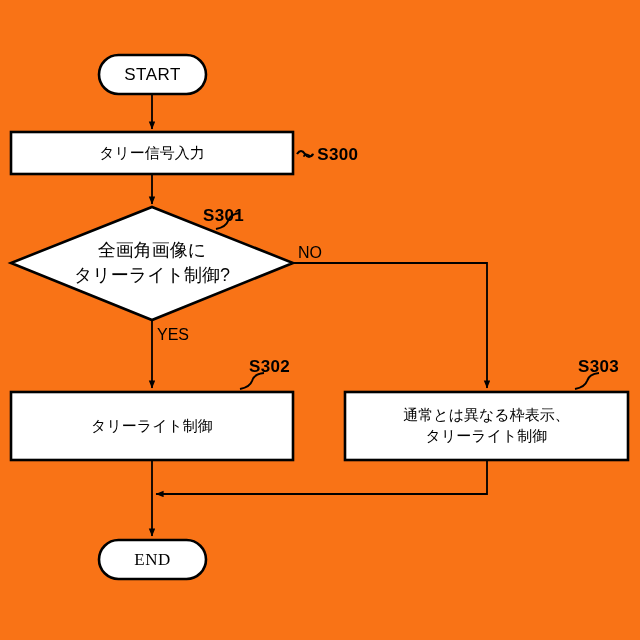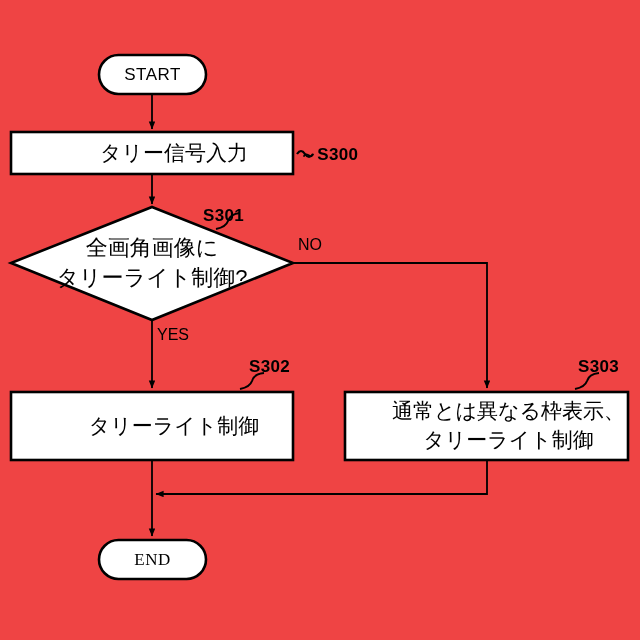--- a/index.html
+++ b/index.html
@@ -11,21 +11,21 @@
     width: 640px;
     height: 640px;
     font-family: "Liberation Sans", "DejaVu Sans", sans-serif;
     color: #000000;
     overflow: hidden;
   }
   #flow-canvas {
     position: relative;
     width: 640px;
     height: 640px;
-    background: #ef4444;
+    background: #f97316;
   }
   #flow-svg {
     position: absolute;
     top: 0;
     left: 0;
     width: 640px;
     height: 640px;
   }
   .node-label {
     position: absolute;
@@ -35,26 +35,25 @@
     justify-content: center;
     text-align: center;
     pointer-events: none;
     white-space: nowrap;
   }
   .terminal-text {
     font-size: 17px;
     letter-spacing: 0.5px;
   }
   .process-text {
-    font-size: 21px;
+    font-size: 15px;
     line-height: 1.38;
-    margin-left: 22px;
   }
   .decision-text {
-    font-size: 22px;
+    font-size: 18px;
     line-height: 1.38;
   }
   .step-tag {
     position: absolute;
     font-size: 17px;
     font-weight: bold;
     letter-spacing: 0.3px;
     white-space: nowrap;
   }
   .branch-label {
@@ -122,21 +121,21 @@
 
   <div class="node-label decision-text" style="left:11px; top:232px; width:282px; height:62px;">
     <span>全画角画像に</span>
     <span>タリーライト制御?</span>
   </div>
 
   <div class="step-tag" style="left:203px; top:206px;">
     <span>S301</span>
   </div>
 
-  <div class="branch-label" style="left:298px; top:236px;text-align:center;">
+  <div class="branch-label" style="left:298px; top:244px;text-align:center;">
     <span>NO</span>
   </div>
 
   <div class="branch-label" style="left:157px; top:326px;">
     <span>YES</span>
   </div>
 
   <div class="node-label process-text" style="left:11px; top:392px; width:282px; height:68px;">
     <span>タリーライト制御</span>
   </div>

